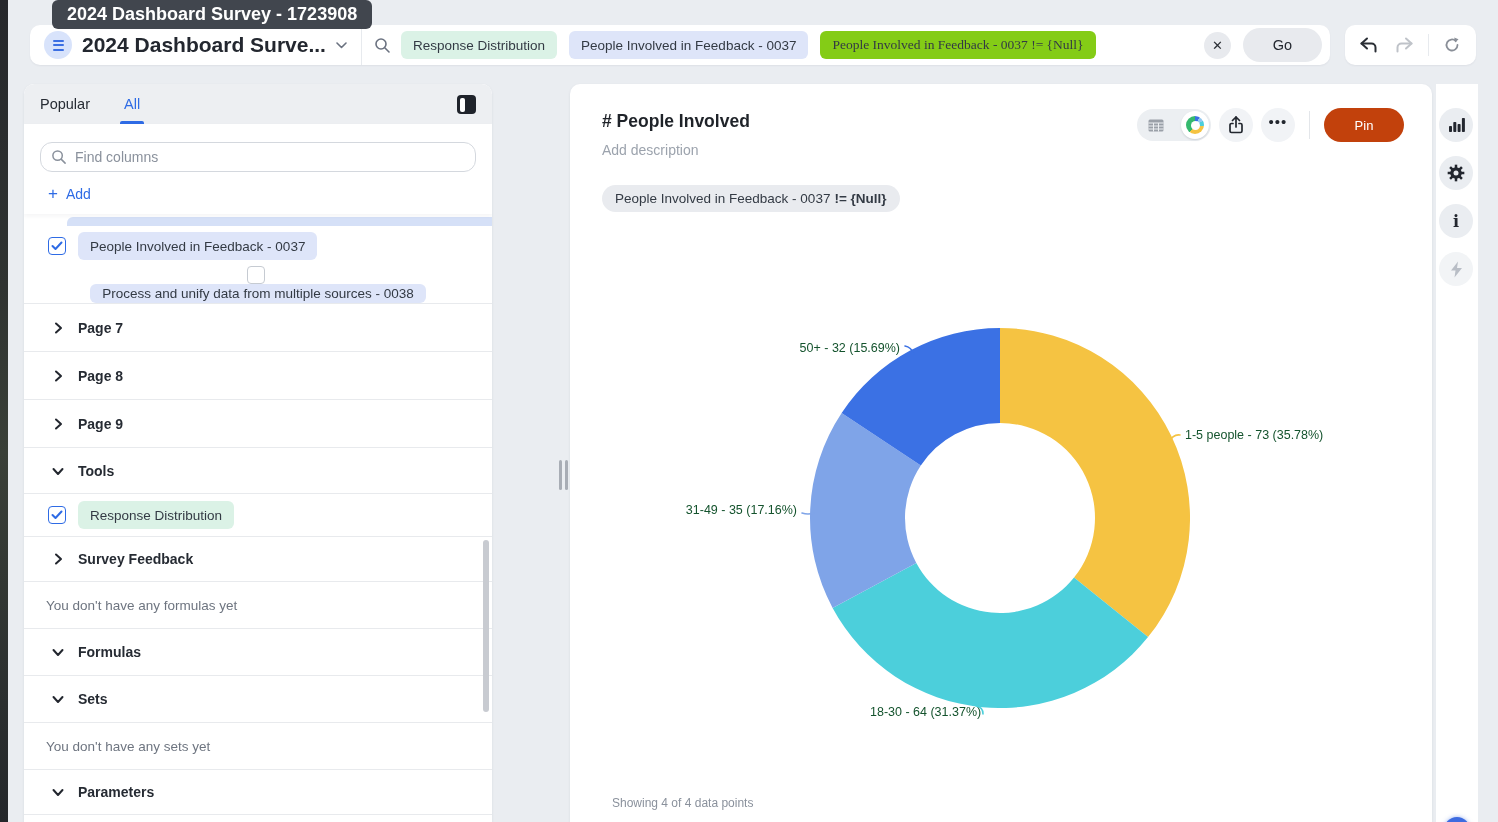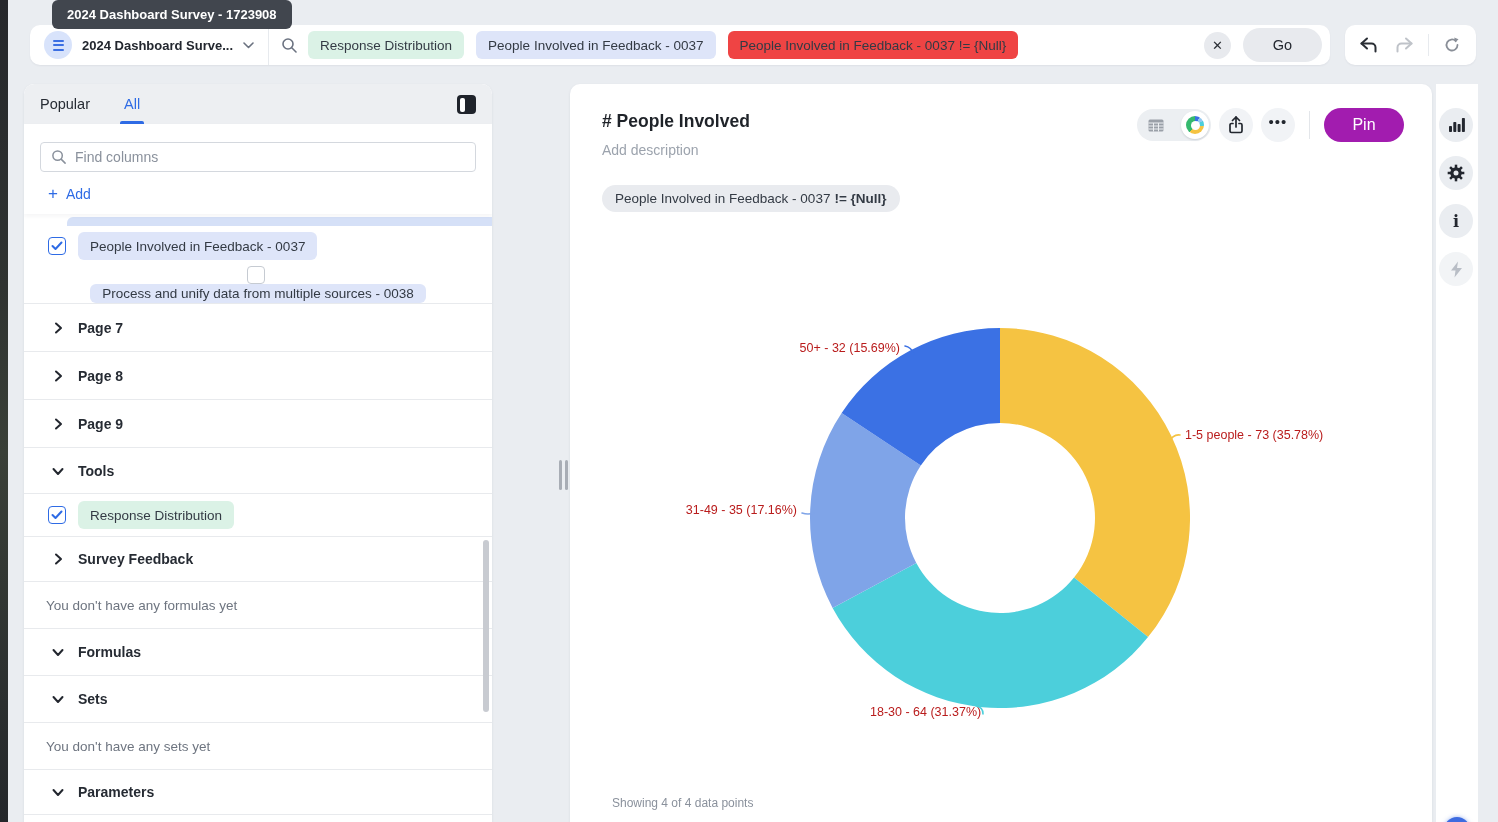--- a/index.html
+++ b/index.html
@@ -6,32 +6,32 @@
   html,body { width:1498px; height:822px; }
   body { font-family:"Liberation Sans", sans-serif; background:#EAEDF1; overflow:hidden; color:#272C34; }
   .stage { position:relative; width:1498px; height:822px; background:#EAEDF1; overflow:hidden; }
 
   
   .edge-strip { position:absolute; left:0; top:0; width:8px; height:822px;
     background:linear-gradient(180deg,#26282c 0%,#2f3331 35%,#3a4038 55%,#24272b 100%); }
 
   
   .tooltip { position:absolute; left:52px; top:0; height:29px; background:#41464E; border-radius:6px;
-    color:#fff; font-size:13px; font-weight:700; display:flex; align-items:center; padding:0 15px; z-index:30; }
+    color:#fff; font-size:18px; font-weight:700; display:flex; align-items:center; padding:0 15px; z-index:30; }
   .toolbar { position:absolute; left:30px; top:25px; width:1300px; height:40px; background:#fff; border-radius:10px;
     box-shadow:0 1px 2px rgba(30,40,60,.06); display:flex; align-items:center; z-index:10; }
   .wb-section { display:flex; align-items:center; gap:10px; padding:0 14px 0 14px; height:100%; }
   .menu-circle { width:28px; height:28px; border-radius:50%; background:#D8E3FB; display:flex; flex-direction:column; justify-content:center; align-items:center; gap:2.5px; }
   .menu-circle i { display:block; width:11px; height:2px; border-radius:2px; background:#3B6FE3; }
-  .wb-title { font-size:13px; font-weight:700; color:#23272F; white-space:nowrap; }
+  .wb-title { font-size:21px; font-weight:700; color:#23272F; white-space:nowrap; }
   .tb-divider { width:1px; height:40px; background:#E7EAEE; margin-right:12px; }
   .chip { height:28px; display:flex; align-items:center; padding:0 12px; border-radius:6px; font-size:13.5px; color:#333A44; white-space:nowrap; }
   .chip.green { background:#DBF2E6; }
   .chip.lavender { background:#DEE5F9; }
-  .chip.grey { background:#ef4444; }
+  .chip.grey { background:#84cc16;font-family:Liberation Serif, serif; }
   .chips { display:flex; align-items:center; gap:12px; margin-left:10px; }
   .tb-spacer { flex:1; }
   .x-btn { width:27px; height:27px; border-radius:50%; background:#E8EAEE; display:flex; align-items:center; justify-content:center;
     font-size:13px; color:#2A2E35; margin-right:12px; cursor:pointer; }
   .go-btn { width:79px; height:34px; border-radius:17px; background:#E8EAEE; display:flex; align-items:center; justify-content:center;
     font-size:14.5px; color:#23272F; margin-right:8px; cursor:pointer; }
   .nav-box { position:absolute; left:1345px; top:25px; width:131px; height:40px; background:#fff; border-radius:10px;
     box-shadow:0 1px 2px rgba(30,40,60,.06); display:flex; align-items:center; justify-content:space-evenly; z-index:10; }
   .nav-box .vdiv { width:1px; height:22px; background:#E7EAEE; }
   .icon-btn { display:flex; align-items:center; justify-content:center; width:24px; height:24px; cursor:pointer; }
@@ -39,21 +39,21 @@
   
   .sidebar { position:absolute; left:24px; top:84px; width:468px; height:738px; background:#fff; border-radius:10px 10px 0 0;
     box-shadow:0 1px 3px rgba(30,40,60,.08); overflow:hidden; }
   .sb-tabs { height:40px; background:#EDEFF2; display:flex; align-items:center; padding:0 16px; position:relative; border-radius:10px 10px 0 0; }
   .tab { font-size:14.5px; margin-right:34px; position:relative; height:100%; display:flex; align-items:center; cursor:pointer; }
   .tab.active { color:#2E6BE5; }
   .tab.active::after { content:""; position:absolute; left:-4px; right:-4px; bottom:0; height:3px; background:#2E6BE5; border-radius:2px 2px 0 0; }
   .panel-toggle { position:absolute; right:16px; top:11px; width:19px; height:19px; border-radius:4px; background:#1F232B; cursor:pointer; }
   .panel-toggle::before { content:""; position:absolute; left:2.5px; top:2.5px; bottom:2.5px; width:5px; background:#fff; border-radius:2px; }
   .sb-header { background:#fff; padding:18px 16px 0 16px; position:relative; z-index:3; box-shadow:0 2px 4px rgba(30,40,60,.05); }
-  .find-box { height:30px; border:1px solid #D4D8DE; border-radius:4px; display:flex; align-items:center; padding:0 10px; gap:8px; }
+  .find-box { height:30px; border:1px solid #D4D8DE; border-radius:12px; display:flex; align-items:center; padding:0 10px; gap:8px; }
   .find-box input { border:none; outline:none; flex:1; font-size:14px; font-family:"Liberation Sans",sans-serif; color:#272C34; background:transparent; }
   .find-box input::placeholder { color:#8A919C; }
   .add-row { display:flex; align-items:center; gap:8px; padding:13px 0 12px 8px; color:#2E6BE5; font-size:14px; cursor:pointer; }
   .add-plus { font-size:17px; line-height:1; color:#2E6BE5; }
   .partial-chip { position:absolute; left:43px; top:133px; width:464px; height:9px; background:#D5E0F7; border-radius:6px 6px 0 0; z-index:1; }
   .sb-list { position:absolute; left:0; top:142px; right:0; bottom:0; z-index:2; }
   .sb-row { display:flex; align-items:center; padding:0 16px; }
   .sb-row.bordered { border-bottom:1px solid #E8EAED; }
   .cb { width:18px; height:18px; border-radius:4px; background:#fff; border:1.5px solid #C6CBD2; margin-left:8px; margin-right:12px; flex:none; cursor:pointer; display:flex; align-items:center; justify-content:center; }
   .cb.checked { border-color:#2E6BE5; }
@@ -79,24 +79,24 @@
   .seg { width:74px; height:32px; border-radius:16px; background:#ECEFF2; display:flex; align-items:center; position:relative; }
   .seg .seg-table { width:37px; display:flex; justify-content:center; cursor:pointer; }
   .seg .seg-donut { position:absolute; right:2px; top:2px; width:28px; height:28px; background:#fff; border-radius:50%;
     box-shadow:0 1px 2px rgba(30,40,60,.15); display:flex; align-items:center; justify-content:center; cursor:pointer; }
   .mini-donut { width:18px; height:18px; border-radius:50%; position:relative;
     background:conic-gradient(from 0deg, #3A70E3 0deg 32deg, #8FC8F0 32deg 62deg, #4DCEDB 62deg 100deg, #F5C342 100deg 215deg, #35B96E 215deg 360deg); }
   .mini-donut::after { content:""; position:absolute; left:4.5px; top:4.5px; width:9px; height:9px; background:#fff; border-radius:50%; }
   .circle-btn { width:34px; height:34px; border-radius:50%; background:#F1F3F6; display:flex; align-items:center; justify-content:center; cursor:pointer; }
   .dots { letter-spacing:1px; font-size:15px; color:#23272F; line-height:0; padding-bottom:7px; }
   .mc-vdiv { width:1px; height:28px; background:#E3E6EA; margin:0 6px; }
-  .pin-btn { width:80px; height:34px; border-radius:17px; background:#a21caf; color:#fff; font-size:16px; font-weight:500;
+  .pin-btn { width:80px; height:34px; border-radius:17px; background:#c2410c; color:#fff; font-size:13px; font-weight:500;
     display:flex; align-items:center; justify-content:center; cursor:pointer; }
   .donut-wrap { position:absolute; left:240px; top:244px; width:380px; height:380px; }
-  .pt-label { position:absolute; font-size:12.5px; color:#b91c1c; white-space:nowrap; }
+  .pt-label { position:absolute; font-size:12.5px; color:#14532d; white-space:nowrap; }
   .leader { position:absolute; }
   .mc-footer { position:absolute; left:42px; top:712px; font-size:12px; color:#8A919C; }
 
   
   .rail { position:absolute; left:1436px; top:84px; width:42px; height:738px; background:#fff; }
   .rail-btn { position:absolute; left:3px; width:34px; height:34px; border-radius:50%; background:#EAEDF1;
     display:flex; align-items:center; justify-content:center; cursor:pointer; }
   .rail-btn.dim { background:#F2F4F6; }
   .info-glyph { font-family:"DejaVu Serif", serif; font-weight:700; font-size:16px; color:#23272F; }
 

